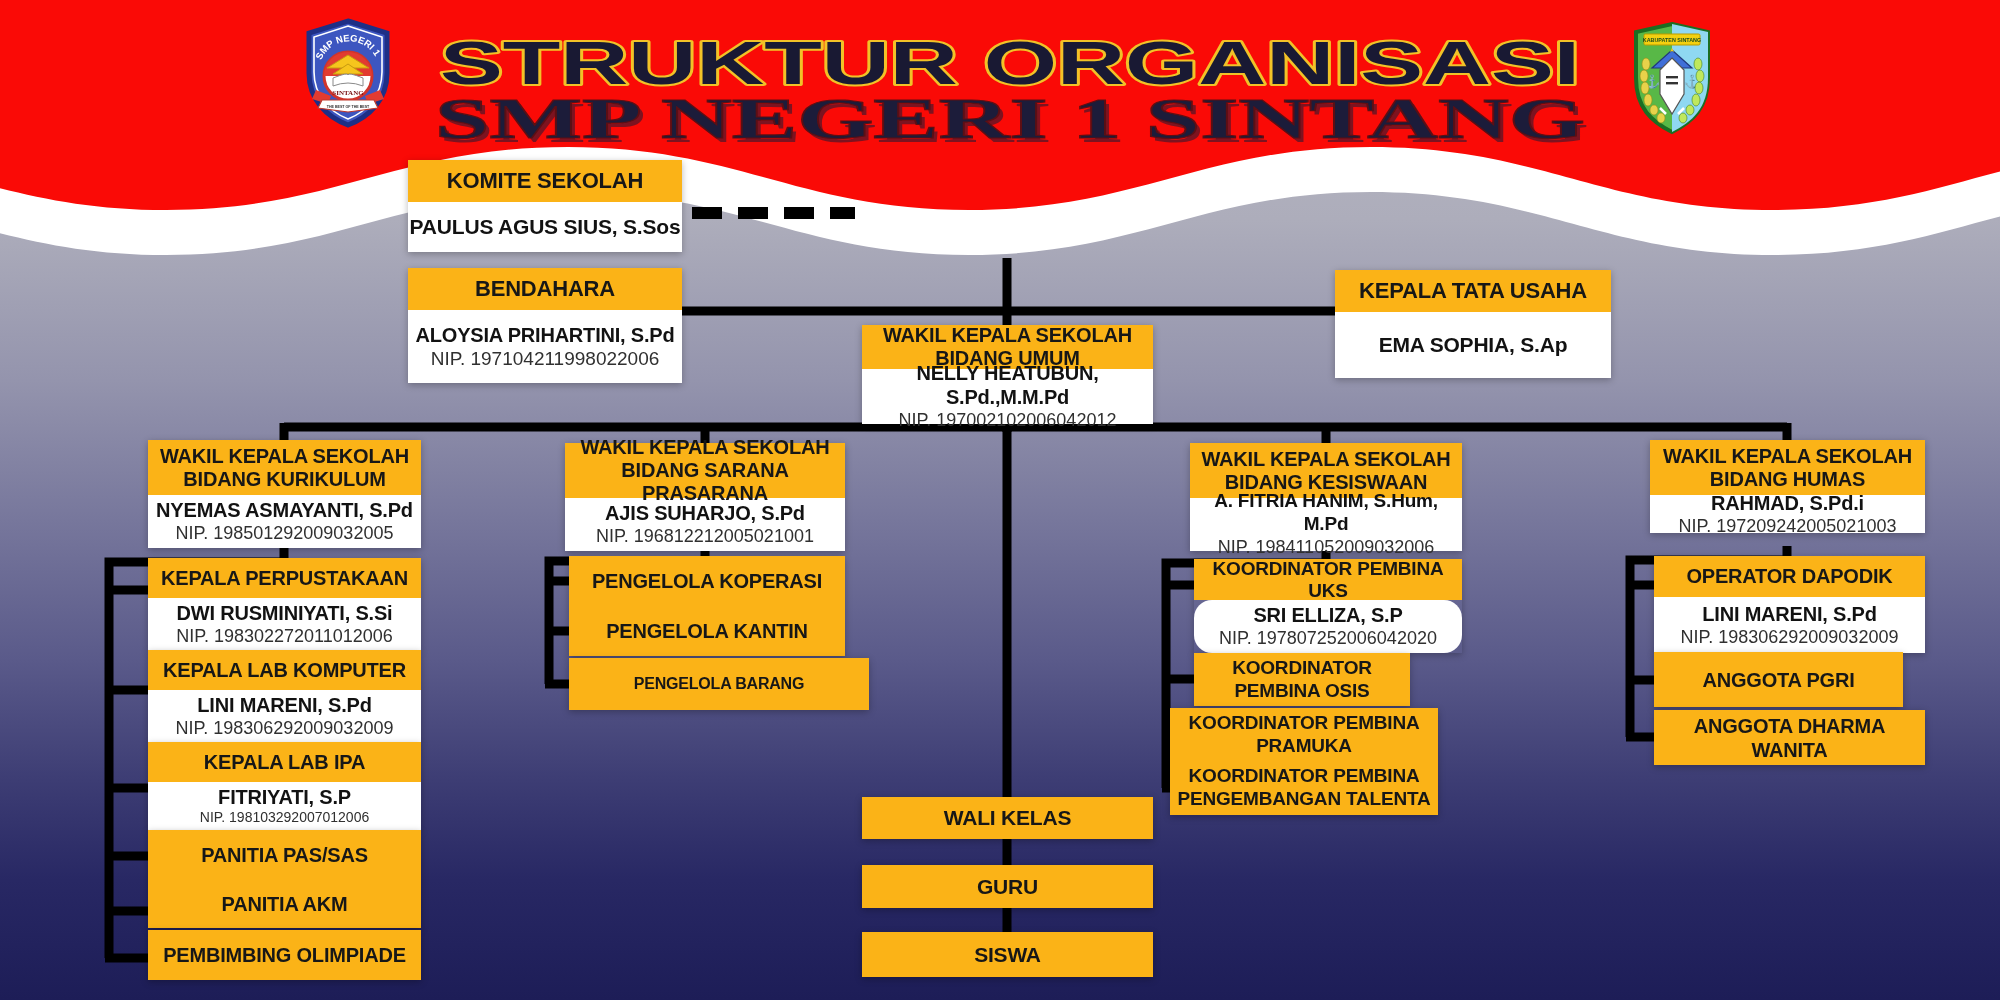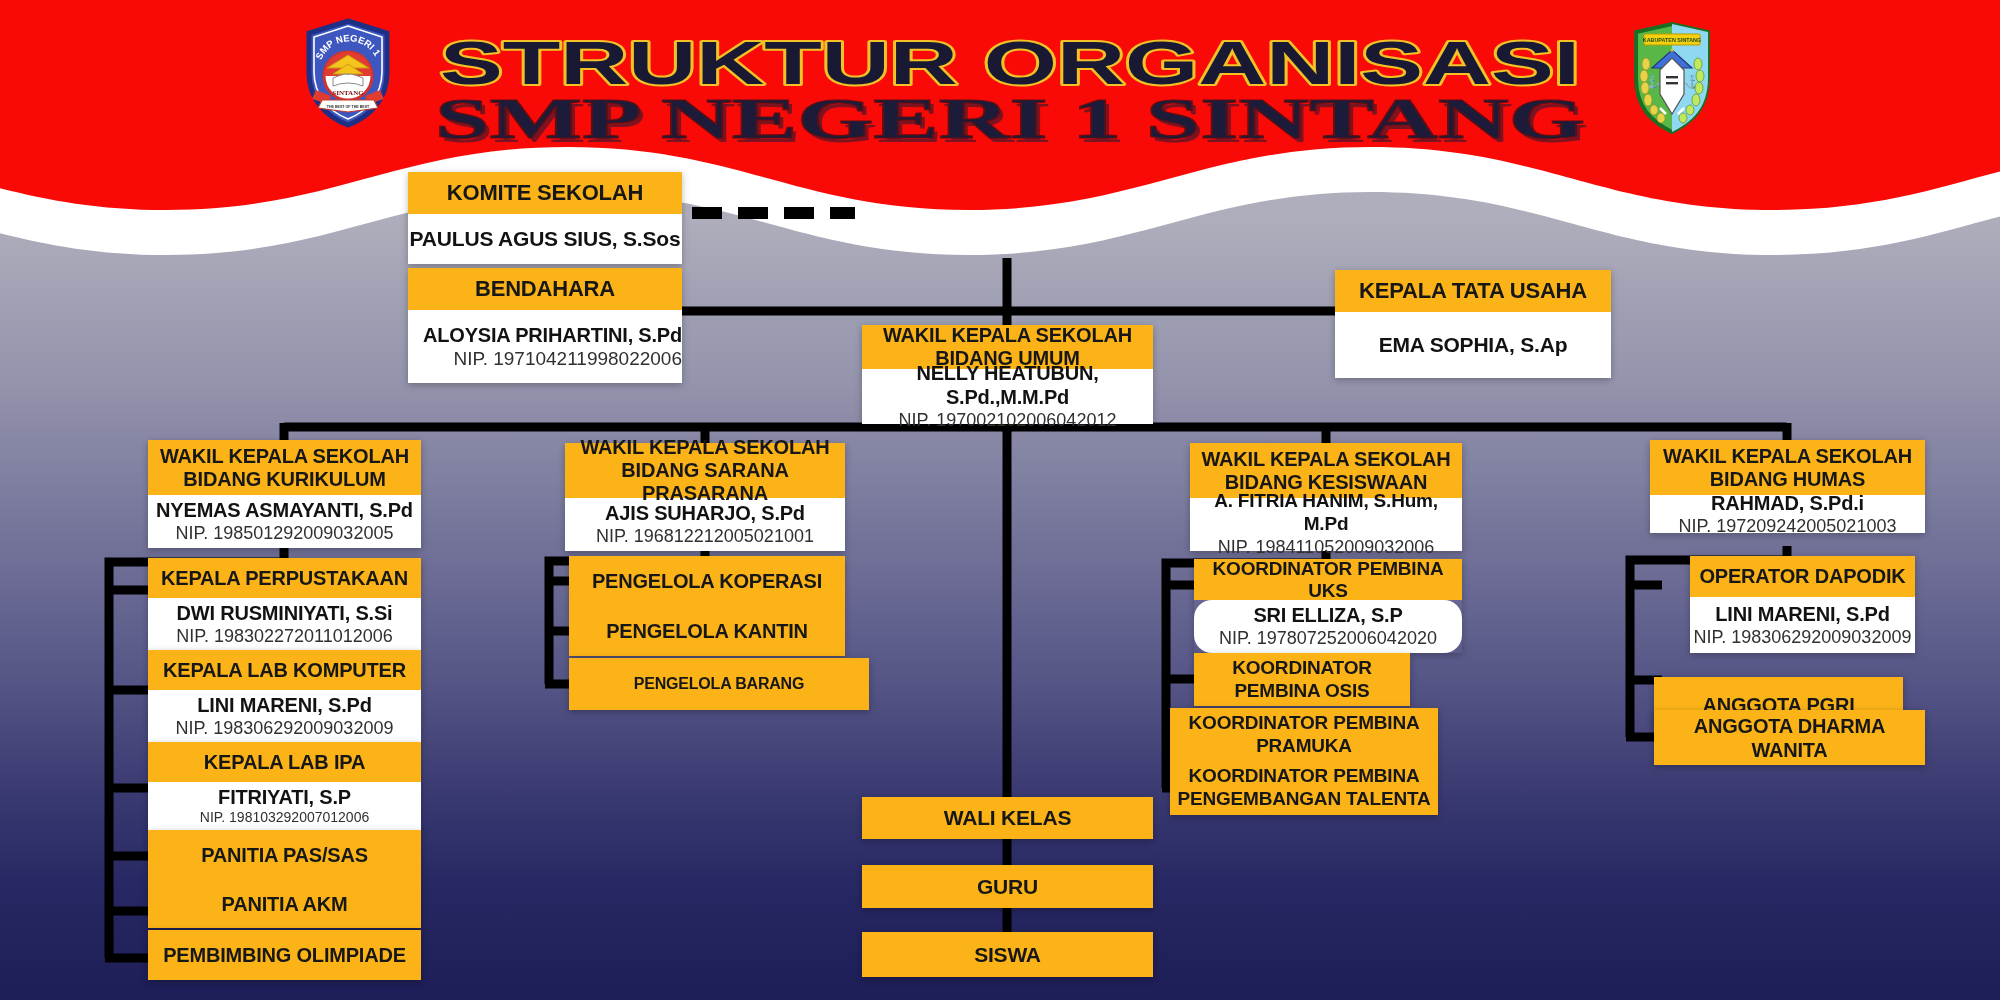--- a/index.html
+++ b/index.html
@@ -131,31 +131,31 @@
         <path d="M1162 679 H1202"></path>
         <path d="M1162 735 H1202"></path>
         <path d="M1162 788 H1202"></path>
       <path d="M1787 546 V560 H1630 V737"></path>
       <path d="M1626 585 H1662"></path>
         <path d="M1626 680 H1662"></path>
         <path d="M1626 737 H1662"></path>
     </g>
   </svg>
 
-  <div class="node" style="left:408px;top:172px;width:274px;">
+  <div class="node" style="left:408px;top:160px;width:274px;">
     <div class="hdr" style="height:42px;font-size:22px;">KOMITE SEKOLAH</div>
     <div class="bd" style="height:50px;align-items:center;">
       <div class="nm" style="font-size:21px;">PAULUS AGUS SIUS, S.Sos</div>
     </div>
   </div>
 
 
   <div class="node" style="left:408px;top:268px;width:274px;">
     <div class="hdr" style="height:42px;font-size:22px;">BENDAHARA</div>
-    <div class="bd" style="height:73px;align-items:flex-end;">
+    <div class="bd" style="height:73px;">
       <div class="nm" style="font-size:20px;">ALOYSIA PRIHARTINI, S.Pd</div>
       <div class="nip" style="font-size:19px;">NIP. 197104211998022006</div>
     </div>
   </div>
 
   <div class="node" style="left:1335px;top:270px;width:276px;">
     <div class="hdr" style="height:42px;font-size:22px;">KEPALA TATA USAHA</div>
     <div class="bd" style="height:66px;">
       <div class="nm" style="font-size:21px;">EMA SOPHIA, S.Ap</div>
     </div>
@@ -260,29 +260,29 @@
     <div>KOORDINATOR PEMBINA OSIS</div>
   </div>
 
   <div class="plain" style="left:1170px;top:708px;width:268px;height:107px;font-size:19px;">
     <div>KOORDINATOR PEMBINA
 PRAMUKA</div>
     <div>KOORDINATOR PEMBINA
 PENGEMBANGAN TALENTA</div>
   </div>
 
-  <div class="node" style="left:1690px;top:556px;width:225px;">
+  <div class="node" style="left:1654px;top:556px;width:271px;">
     <div class="hdr" style="height:41px;font-size:20px;">OPERATOR DAPODIK</div>
     <div class="bd" style="height:56px;">
       <div class="nm" style="font-size:20px;">LINI MARENI, S.Pd</div>
       <div class="nip" style="font-size:18px;">NIP. 198306292009032009</div>
     </div>
   </div>
 
-  <div class="plain" style="left:1654px;top:677px;width:249px;height:55px;font-size:20px;">
+  <div class="plain" style="left:1654px;top:652px;width:249px;height:55px;font-size:20px;">
     <div>ANGGOTA PGRI</div>
   </div>
 
   <div class="plain" style="left:1654px;top:710px;width:271px;height:55px;font-size:20px;">
     <div>ANGGOTA DHARMA WANITA</div>
   </div>
 
   <div class="plain" style="left:862px;top:797px;width:291px;height:42px;font-size:21px;">
     <div>WALI KELAS</div>
   </div>

